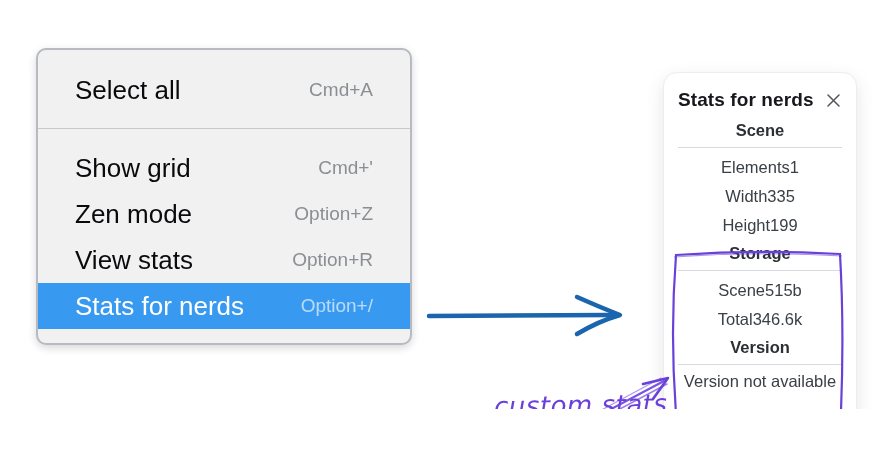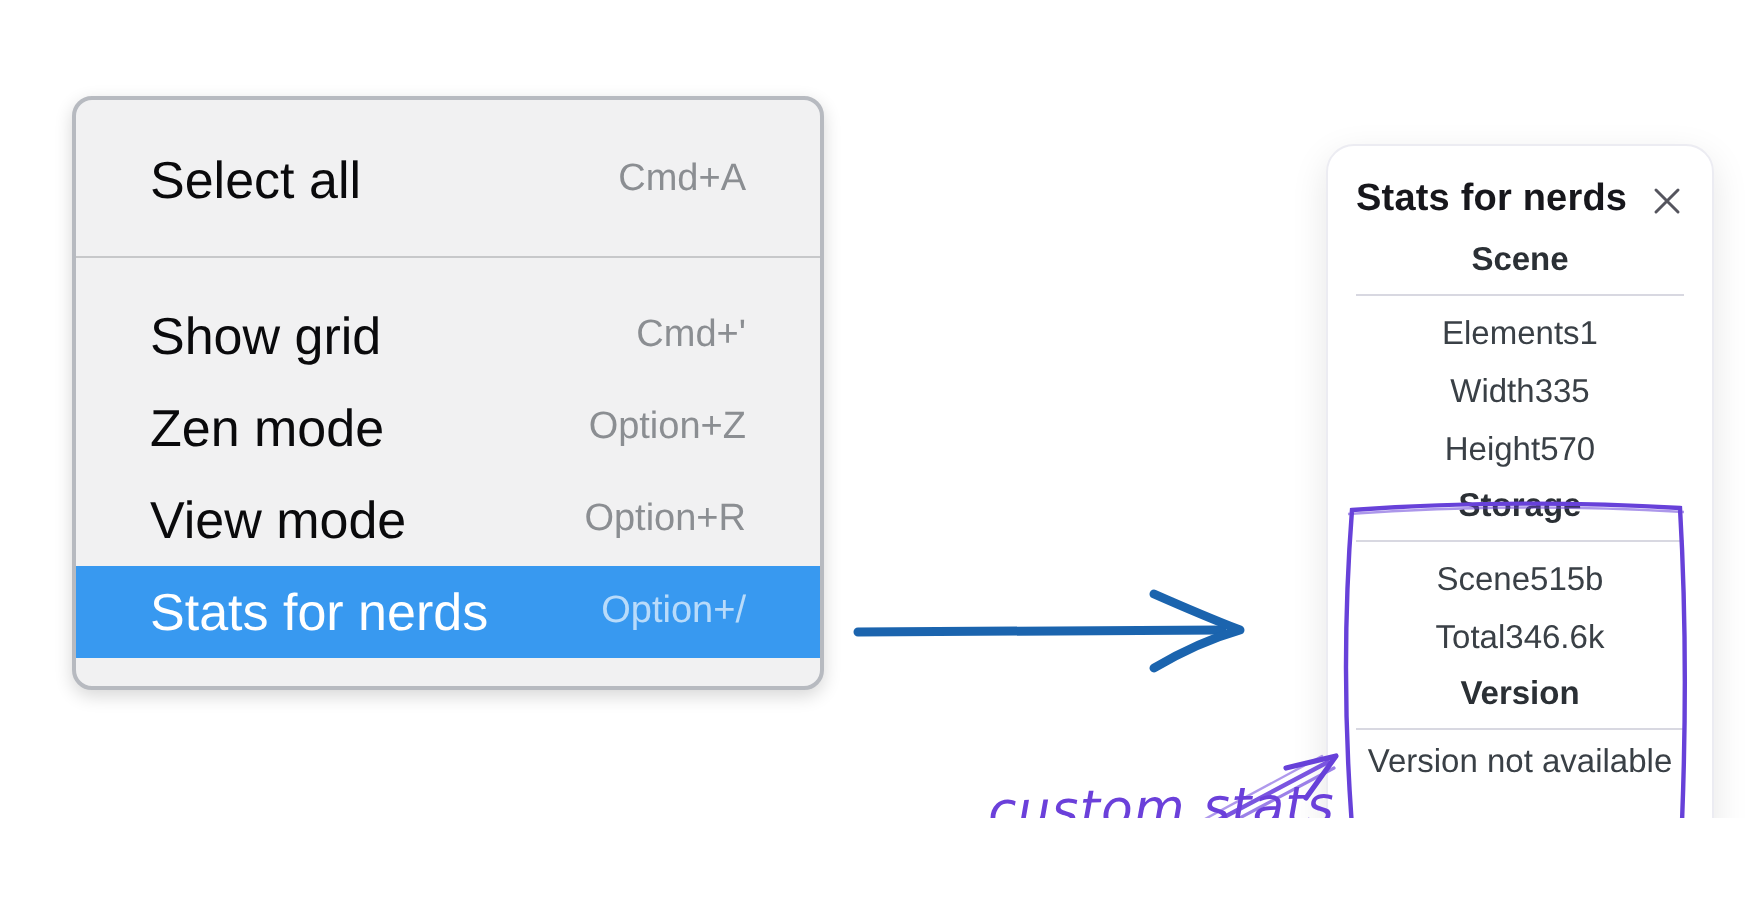--- a/index.html
+++ b/index.html
@@ -65,21 +65,21 @@
     <div class="menu-divider"></div>
     <div class="menu-item">
       <span class="mi-label">Show grid</span>
       <span class="mi-short">Cmd+'</span>
     </div>
     <div class="menu-item">
       <span class="mi-label">Zen mode</span>
       <span class="mi-short">Option+Z</span>
     </div>
     <div class="menu-item">
-      <span class="mi-label">View mode</span>
+      <span class="mi-label">View stats</span>
       <span class="mi-short">Option+R</span>
     </div>
     <div class="menu-item selected">
       <span class="mi-label">Stats for nerds</span>
       <span class="mi-short">Option+/</span>
     </div>
   </div>
 
   <div class="panel">
     <div class="panel-header">
@@ -97,21 +97,21 @@
       <div class="stat-row">
         <span>Elements</span>
         <span>1</span>
       </div>
       <div class="stat-row">
         <span>Width</span>
         <span>335</span>
       </div>
       <div class="stat-row">
         <span>Height</span>
-        <span>570</span>
+        <span>199</span>
       </div>
     </div>
 
     <div class="section">
       <div class="sec-head">Storage</div>
       <div class="sec-div"></div>
       <div class="stat-row">
         <span>Scene</span>
         <span>515b</span>
       </div>

